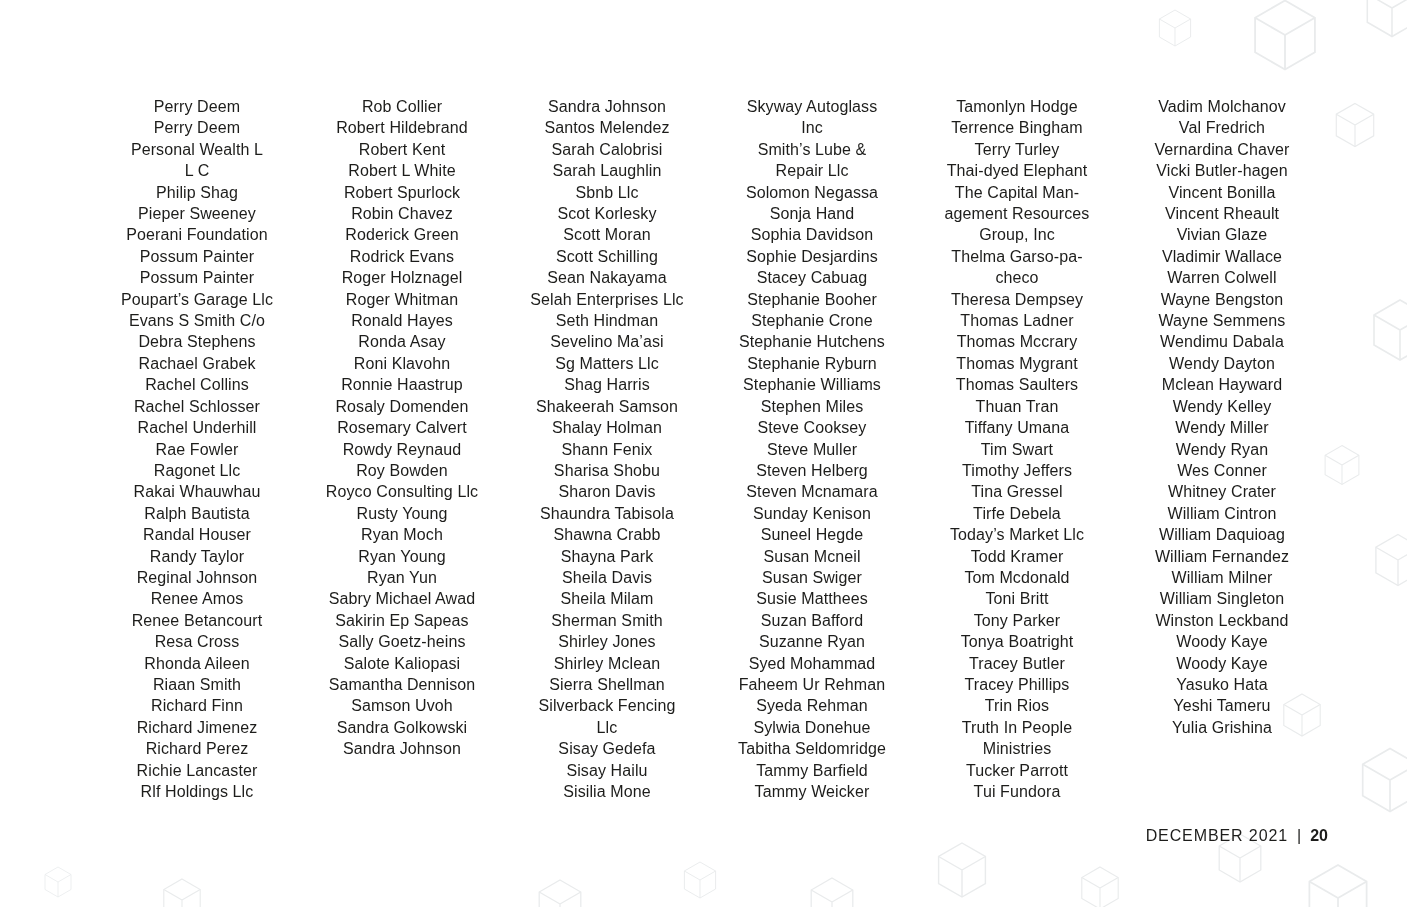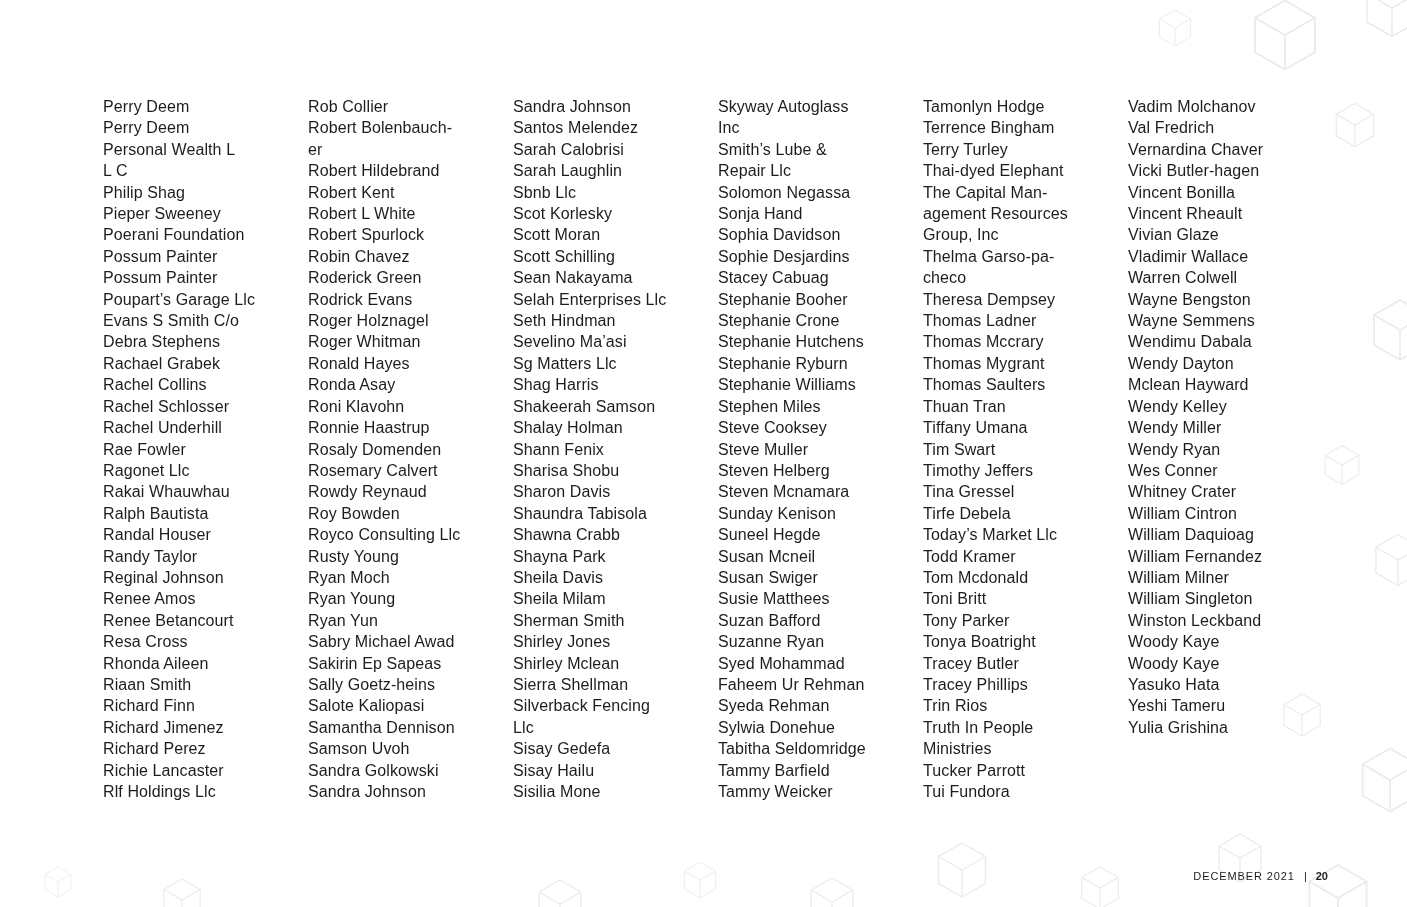--- a/index.html
+++ b/index.html
@@ -20,38 +20,37 @@
     height: 907px;
     pointer-events: none;
   }
   .columns {
     position: absolute;
     left: 103px;
     top: 96px;
     display: flex;
     gap: 17px;
   }
-  .col { width: 188px; }
+  .col { width: 188px; text-align: center; }
   .list-item {
     font-size: 16px;
     line-height: 21.4px;
     letter-spacing: 0.1px;
     white-space: pre-line;
     color: #1d1d1b;
   }
   .footer {
     position: absolute;
     top: 827px;
     right: 79px;
     display: flex;
     align-items: baseline;
     gap: 9px;
-    font-size: 11px;
+    font-size: 16px;
     color: #1d1d1b;
-    margin-top: 43px;
   }
   .footer-date { letter-spacing: 0.9px; font-weight: 400; }
   .footer-sep { font-weight: 400; color: #1d1d1b; }
   .footer-page { font-weight: 700; }
 </style>
 </head>
 <body>
 
 <div class="page">
 
@@ -113,22 +112,20 @@
         <div class="list-item">Rhonda Aileen</div>
         <div class="list-item">Riaan Smith</div>
         <div class="list-item">Richard Finn</div>
         <div class="list-item">Richard Jimenez</div>
         <div class="list-item">Richard Perez</div>
         <div class="list-item">Richie Lancaster</div>
         <div class="list-item">Rlf Holdings Llc</div>
       </div>
     <div class="col">
         <div class="list-item">Rob Collier</div>
-        <div class="list-item">Robert Bolenbauch-
-er</div>
         <div class="list-item">Robert Hildebrand</div>
         <div class="list-item">Robert Kent</div>
         <div class="list-item">Robert L White</div>
         <div class="list-item">Robert Spurlock</div>
         <div class="list-item">Robin Chavez</div>
         <div class="list-item">Roderick Green</div>
         <div class="list-item">Rodrick Evans</div>
         <div class="list-item">Roger Holznagel</div>
         <div class="list-item">Roger Whitman</div>
         <div class="list-item">Ronald Hayes</div>

